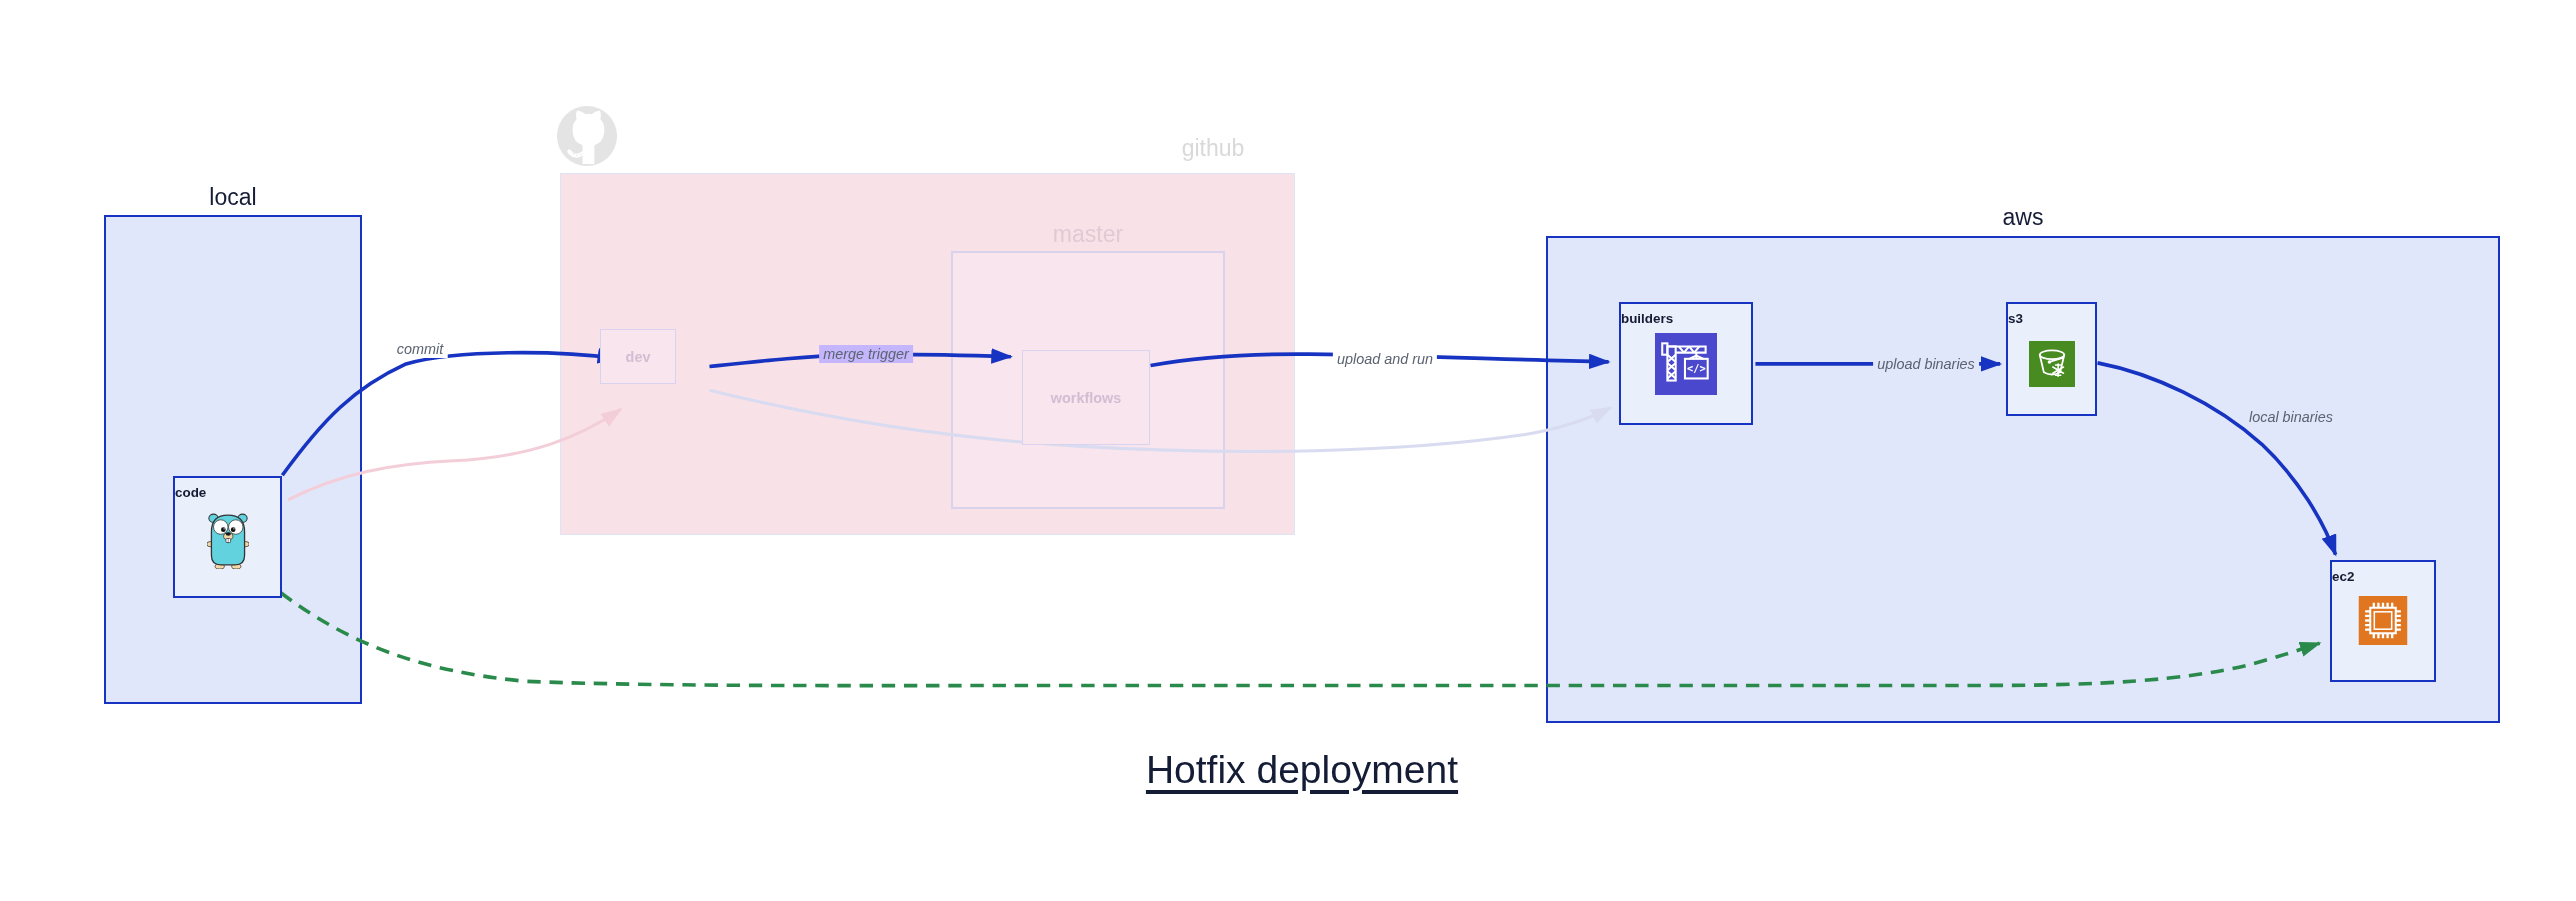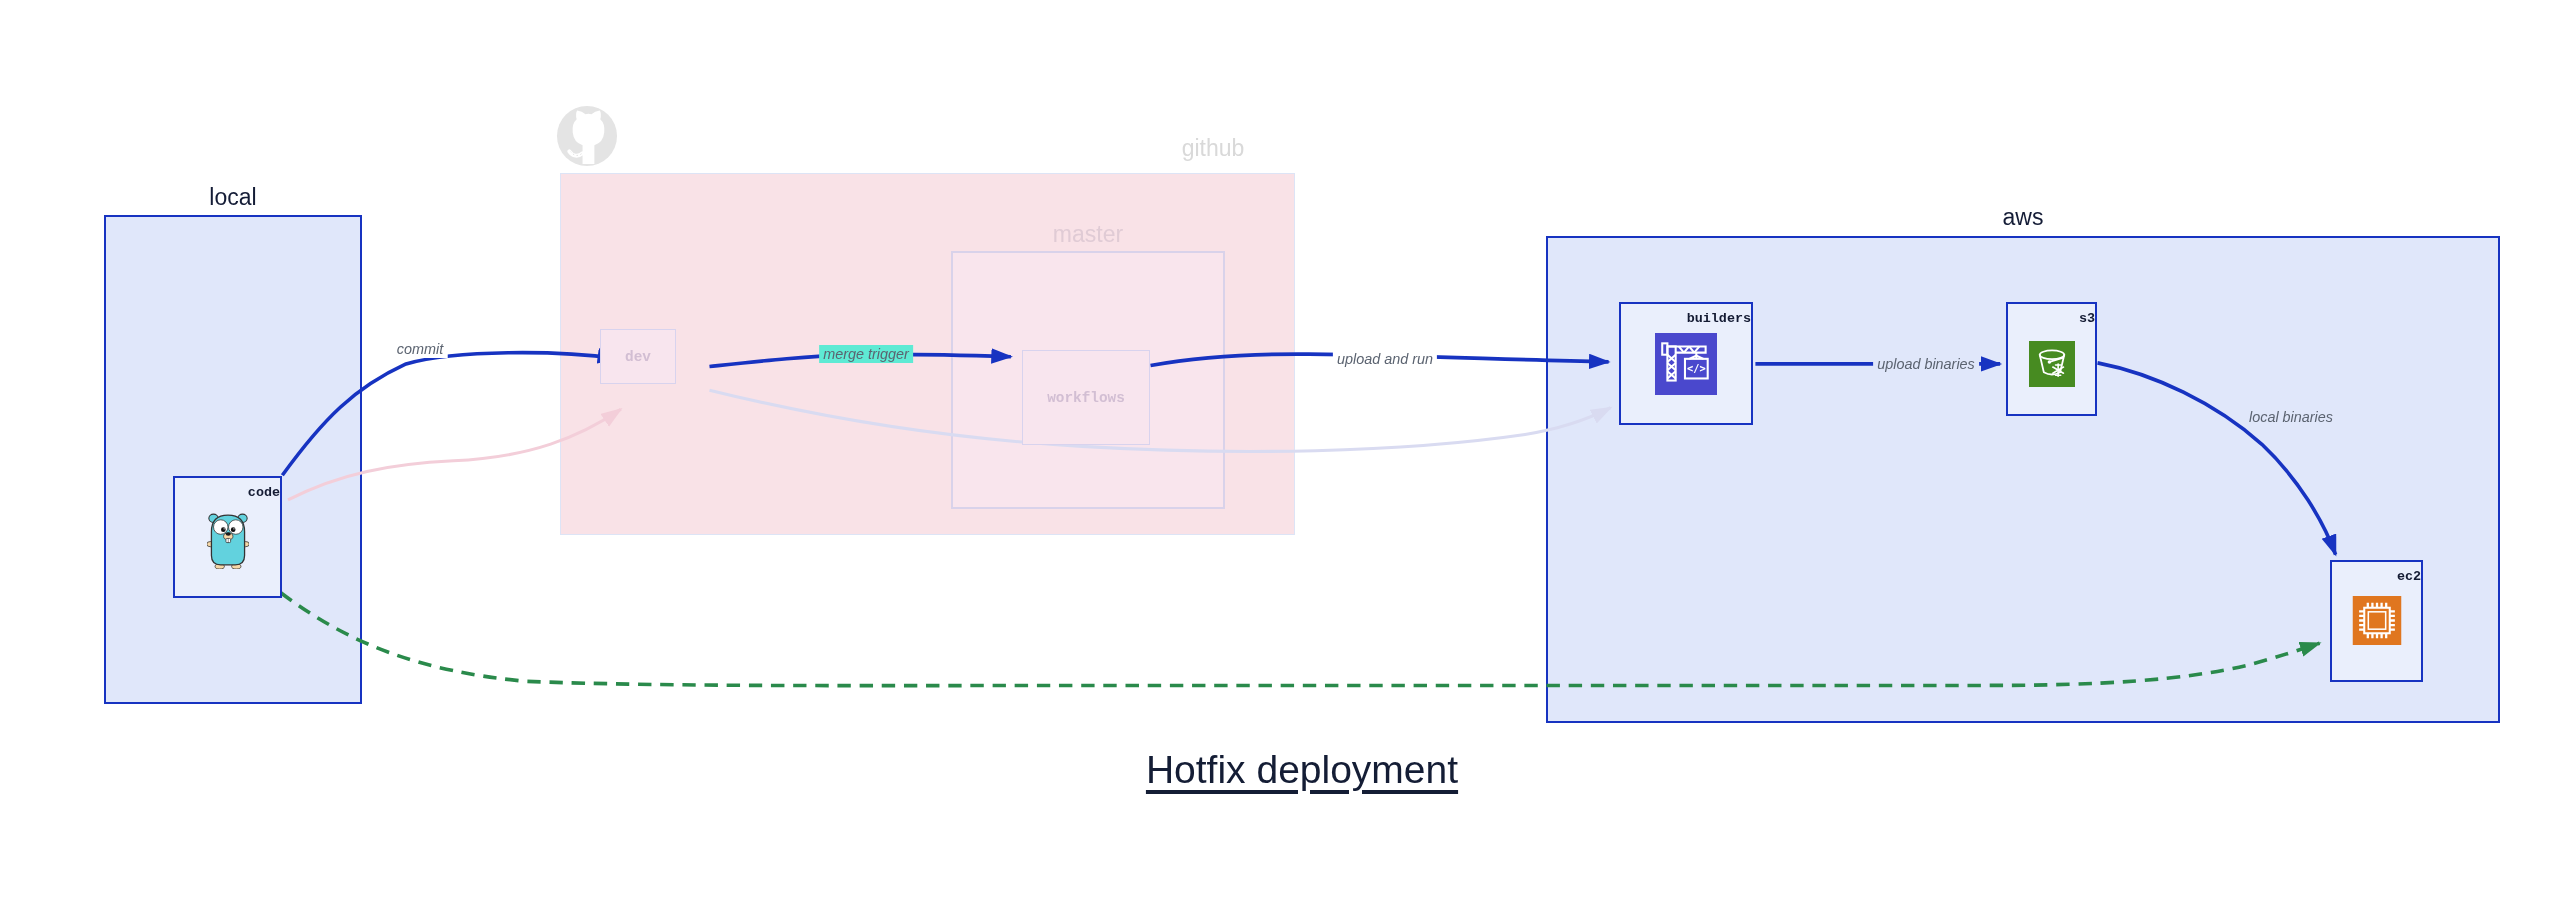--- a/index.html
+++ b/index.html
@@ -8,28 +8,28 @@
   .group{position:absolute;box-sizing:border-box;}
   .group.blue{border:2.1px solid #1733c1;background:#e0e7fa;}
   .group.pinkbox{border:1.5px solid #dde4f6;background:#f9e2e7;}
   .group.masterbox{border:2.1px solid #d9d2ea;background:#f9e5ed;}
   .glabel{position:absolute;font-size:23px;color:#141c36;line-height:27px;text-align:center;}
   .glabel.faded-gray{color:#d9d9d9;}
   .glabel.faded-pink{color:#e0cbd5;}
   .node{position:absolute;box-sizing:border-box;}
   .node.active{border:2.1px solid #1733c1;background:#eaeffc;}
   .node.ghost{border:1.5px solid #d8d3ee;background:#f8e5ee;display:flex;align-items:center;justify-content:center;}
-  .nlabel{font-weight:bold;font-size:13.4px;color:#141b33;text-align:right;padding-top:7.2px;font-family:Liberation Mono, monospace;}
+  .nlabel{font-weight:bold;font-size:13.4px;color:#141b33;text-align:left;padding-top:7.2px;}
   .node.ghost .nlabel{color:#d2bed3;padding-top:0;font-size:14.4px;}
   .icon{position:absolute;left:50%;transform:translateX(-50%);}
   svg.edges{position:absolute;left:0;top:0;pointer-events:none;}
   .elabel{position:absolute;transform:translate(-50%,-50%);font-size:14.4px;font-style:italic;
           color:#5b6370;white-space:nowrap;padding:1px 4.1px;}
   .elabel.on-white{background:#ffffff;}
-  .elabel.on-pink{background:#5eead4;}
+  .elabel.on-pink{background:#c4b5fd;}
   .elabel.on-aws{background:#e0e7fa;margin-left:44px;}
   .title{position:absolute;left:0;right:0;top:748px;text-align:center;font-size:39px;color:#141d35;
          text-decoration:underline;text-decoration-thickness:3.6px;text-underline-offset:7.2px;}
 </style>
 </head>
 <body>
 
 <div id="canvas">
 
   <div class="group blue" style="left:104px;top:215px;width:258px;height:489px"></div>
@@ -145,21 +145,21 @@
       <g stroke="#ffffff" stroke-width="3.2" stroke-linecap="round">
         <line x1="57" y1="45" x2="57" y2="69"></line>
         <line x1="46.6" y1="51" x2="67.4" y2="63"></line>
         <line x1="67.4" y1="51" x2="46.6" y2="63"></line>
         <line x1="52" y1="47" x2="62" y2="47"></line>
         <line x1="52" y1="67" x2="62" y2="67"></line>
       </g>
     </svg>
   </div>
 
-  <div class="node active" style="left:2330px;top:560px;width:93px;height:122px">
+  <div class="node active" style="left:2330px;top:560px;width:106px;height:122px">
     <div class="nlabel">ec2</div>
     <svg class="icon" style="top:34px" width="49" height="49" viewBox="0 0 96 96">
       <rect x="0" y="0" width="96" height="96" fill="#e0761f"></rect>
       <g stroke="#ffffff" stroke-width="4.5" stroke-linecap="butt">
         <line x1="30" y1="13" x2="30" y2="23"></line>
           <line x1="39" y1="13" x2="39" y2="23"></line>
           <line x1="48" y1="13" x2="48" y2="23"></line>
           <line x1="57" y1="13" x2="57" y2="23"></line>
           <line x1="66" y1="13" x2="66" y2="23"></line>
         <line x1="30" y1="73" x2="30" y2="83"></line>

